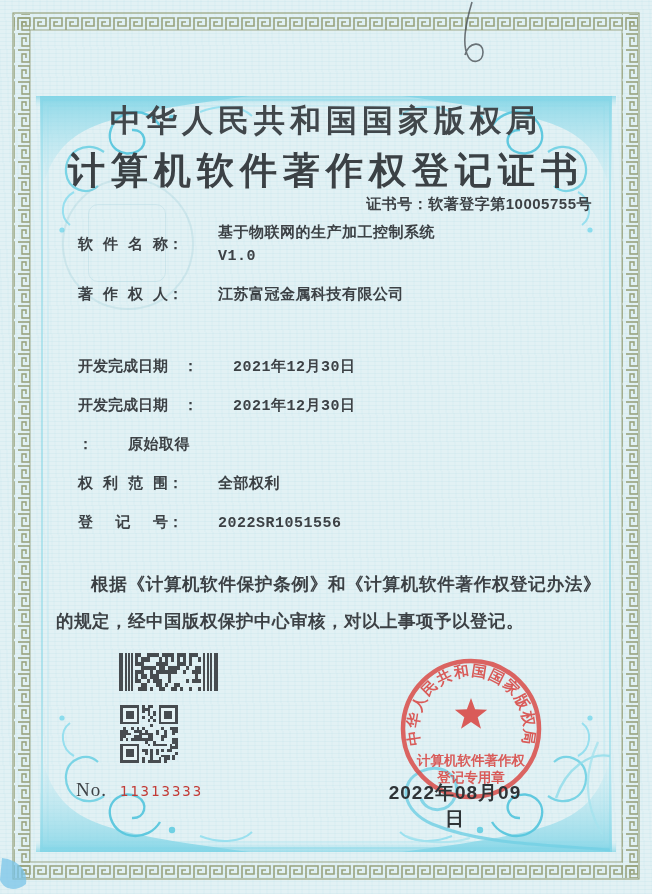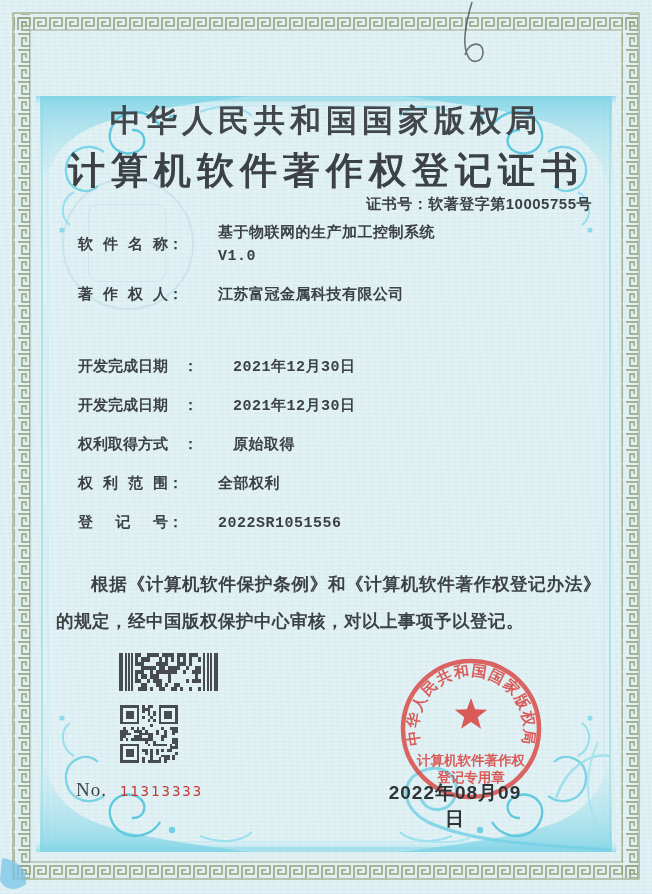--- a/index.html
+++ b/index.html
@@ -168,21 +168,20 @@
     <span class="lab wide">开发完成日期</span>
     <span class="colon">：</span>
     <span class="val">2021年12月30日</span>
   </div>
   <div class="field-row">
     <span class="lab wide">开发完成日期</span>
     <span class="colon">：</span>
     <span class="val">2021年12月30日</span>
   </div>
   <div class="field-row">
-    <span class="lab wide">权利取得方式</span>
     <span class="colon">：</span>
     <span class="val">原始取得</span>
   </div>
   <div class="field-row">
     <span class="lab">权利范围</span>
     <span class="colon">：</span>
     <span class="val">全部权利</span>
   </div>
   <div class="field-row">
     <span class="lab">登记号</span>

